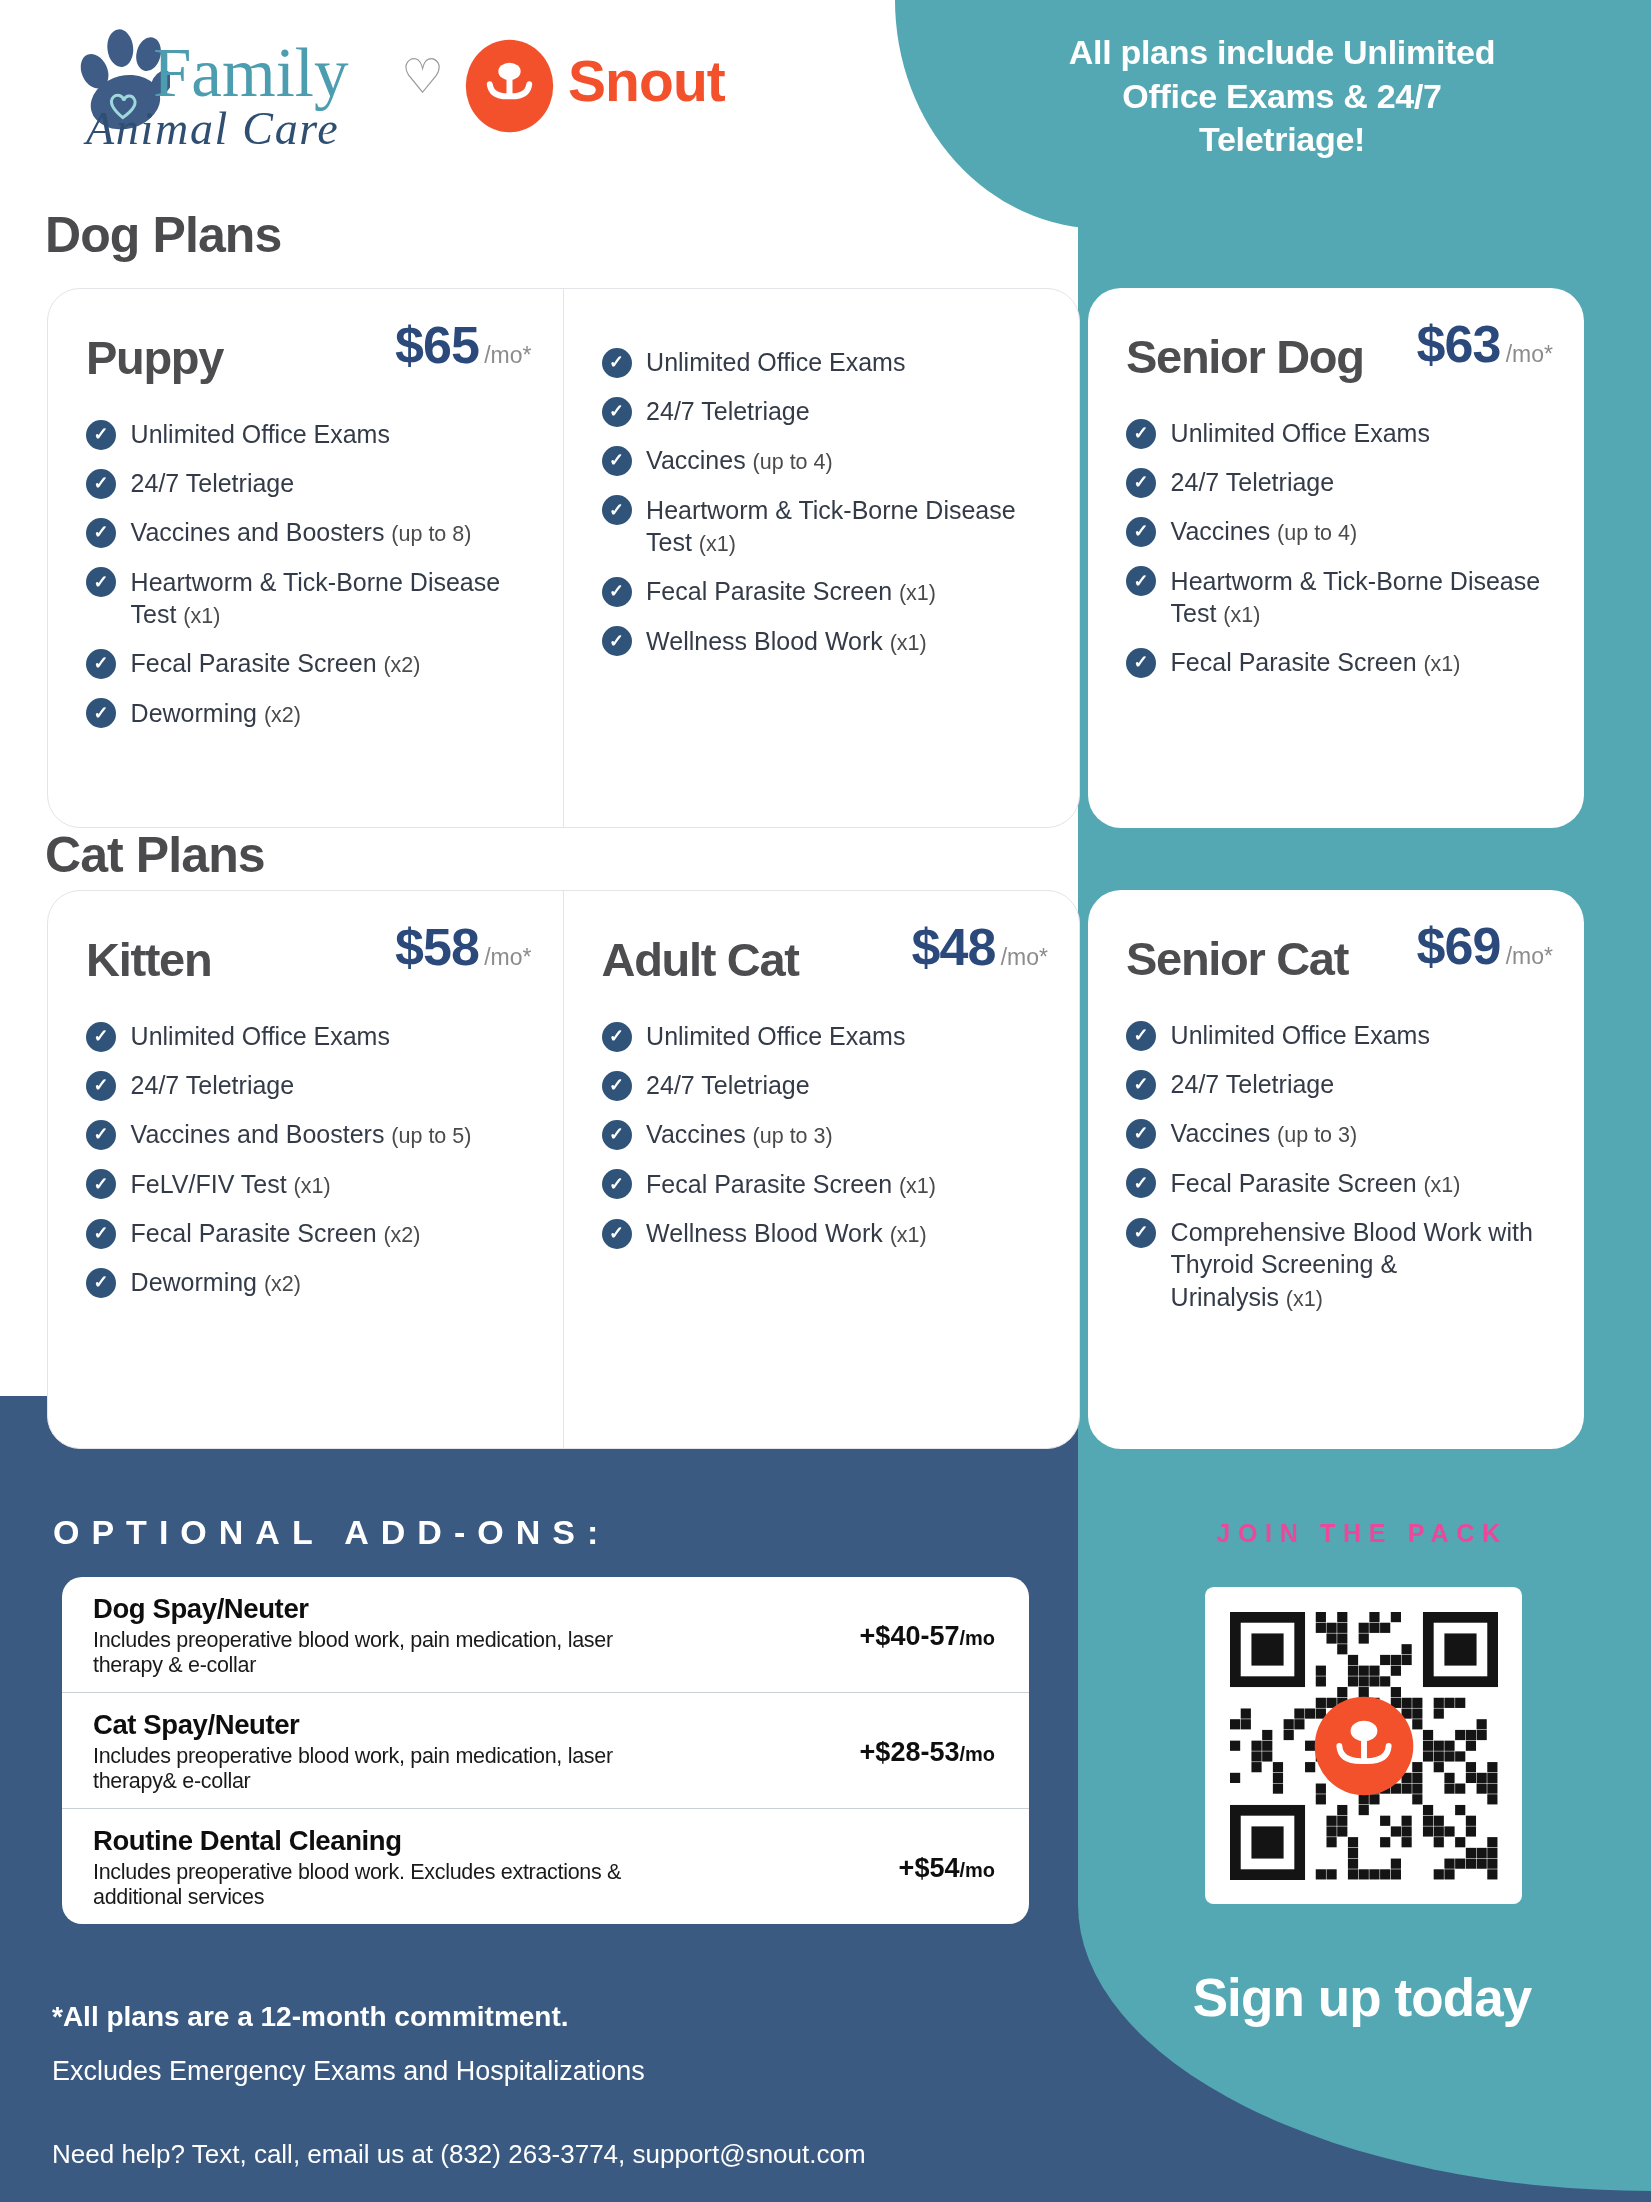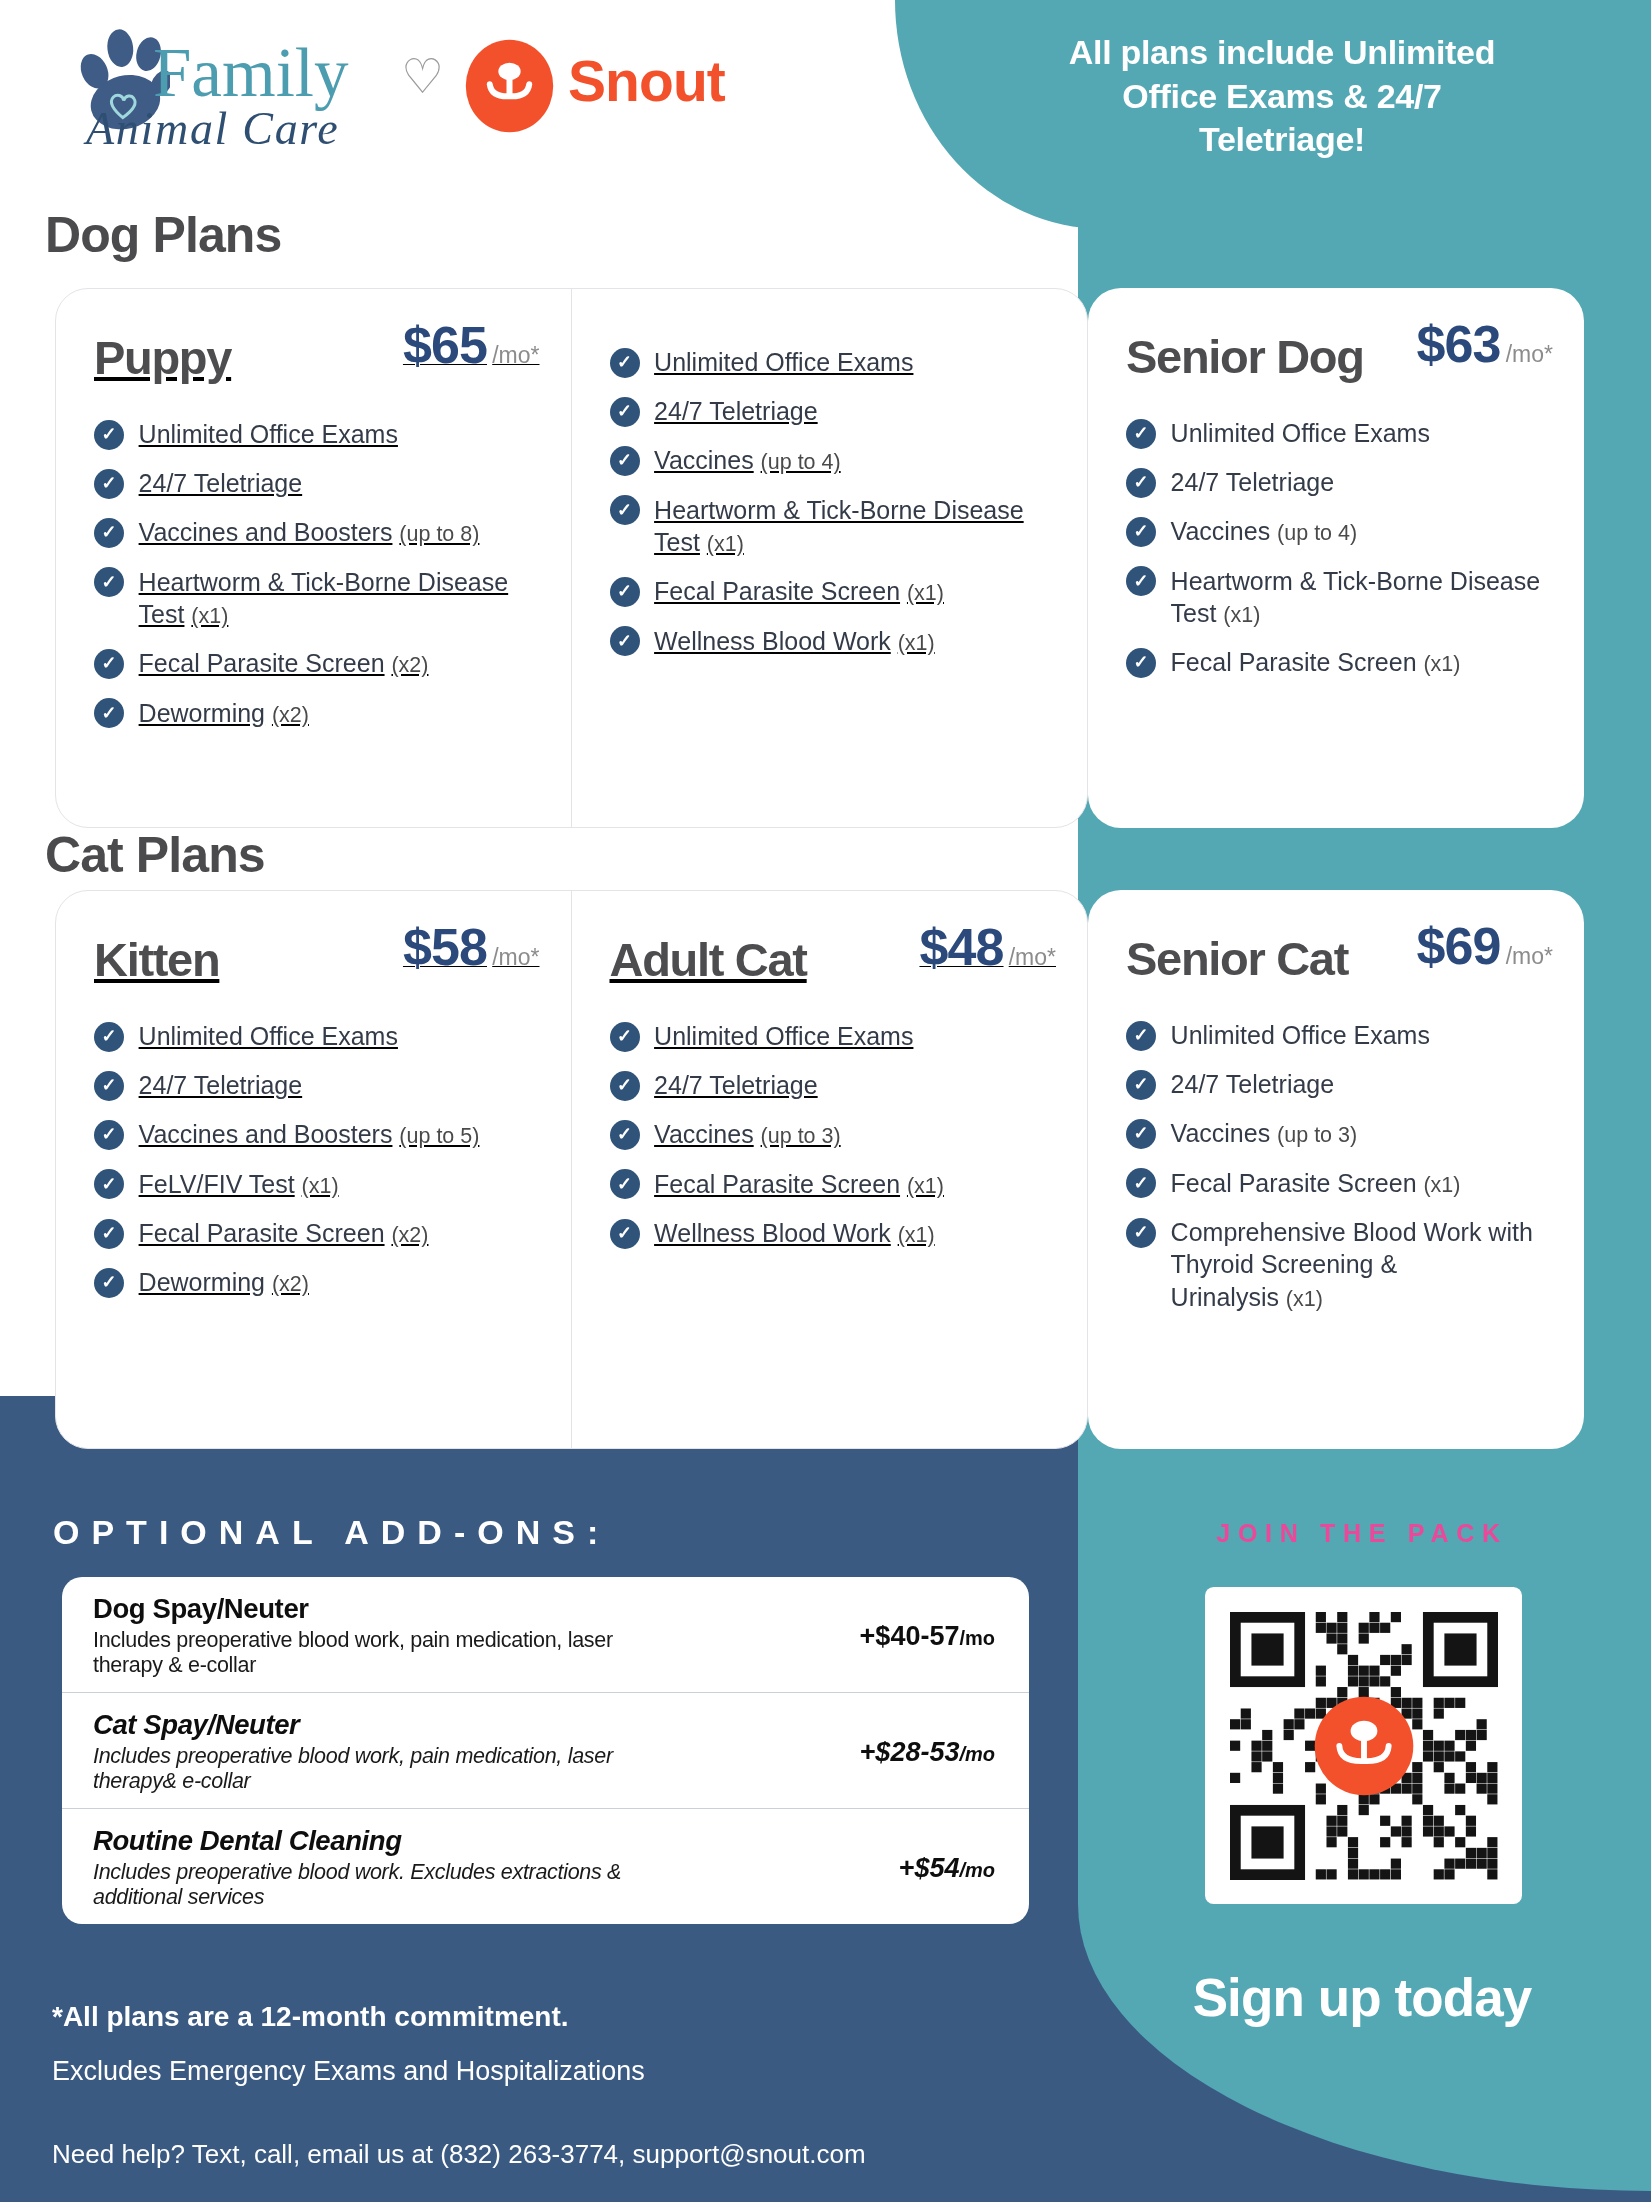--- a/index.html
+++ b/index.html
@@ -24,22 +24,22 @@
   .snout-text{position:absolute;left:568px;top:48px;font-size:57px;font-weight:800;color:#F2512B;letter-spacing:-0.9px;}
   .paw-svg{position:absolute;left:74px;top:27.5px;}
   .snout-svg{position:absolute;left:463px;top:38px;}
 
   
   .section-title{position:absolute;left:45px;font-size:50px;font-weight:800;color:#4B4B4E;letter-spacing:-0.9px;margin:0;}
   .dog-title{top:206px;}
   .cat-title{top:826px;}
 
   
-  .row-container{position:absolute;left:55px;width:1033px;background:#fff;
-                 border:1.7px solid #E4E4E8;border-radius:33px;display:flex;box-sizing:border-box;text-decoration:underline;}
+  .row-container{position:absolute;left:47px;width:1033px;background:#fff;
+                 border:1.7px solid #E4E4E8;border-radius:33px;display:flex;box-sizing:border-box;}
   .dog-row{top:288px;height:540px;}
   .cat-row{top:890px;height:559px;}
   .half{width:50%;box-sizing:border-box;padding:24px 31px 0 38px;}
   .half.first{border-right:1.7px solid #E4E4E8;}
   .senior-card{position:absolute;width:496px;background:#fff;border-radius:33px;
                box-sizing:border-box;padding:24px 31px 0 38px;left:1088px;}
   .senior-dog{top:288px;height:540px;}
   .senior-cat{top:890px;height:559px;}
 
   .plan-head{display:flex;justify-content:space-between;align-items:flex-start;}
@@ -54,21 +54,21 @@
   .check::after{content:"\2713";position:absolute;inset:0;display:flex;align-items:center;justify-content:center;
                 color:#fff;font-size:18px;font-weight:700;}
   .note{margin-left:6.9px;font-size:21.5px;color:#4A4A4A;}
   .note:empty{margin-left:0;}
 
   
   .addons-title{position:absolute;left:53px;top:1513px;color:#fff;font-size:34px;font-weight:700;letter-spacing:12px;margin:0;}
   .addons-card{position:absolute;left:62px;top:1577px;width:967px;background:#fff;border-radius:20px;
                overflow:hidden;box-sizing:border-box;}
   .addon-row{display:flex;justify-content:space-between;padding:17px 34px 13.8px 31px;}
-  .addon-row + .addon-row{border-top:1.7px solid #CBD0D6;font-style:italic;}
+  .addon-row + .addon-row{border-top:1.7px solid #CBD0D6;}
   .addon-info{max-width:551px;}
   .addon-name{font-size:27.5px;font-weight:800;color:#0E0E0E;letter-spacing:-0.4px;margin:0;line-height:1.1;}
   .addon-desc{font-size:21.5px;color:#1A1A1A;line-height:1.18;margin-top:3.4px;letter-spacing:-0.3px;}
   .addon-price{align-self:center;white-space:nowrap;font-weight:800;font-size:27px;color:#0E0E0E;text-align:center;}
   .addon-per{font-size:20px;font-weight:700;}
 
   
   .foot1{position:absolute;left:52px;top:2001px;color:#fff;font-size:28px;font-weight:800;}
   .foot2{position:absolute;left:52px;top:2056px;color:#fff;font-size:27px;font-weight:400;}
   .foot3{position:absolute;left:52px;top:2139px;color:#fff;font-size:26px;font-weight:400;}

